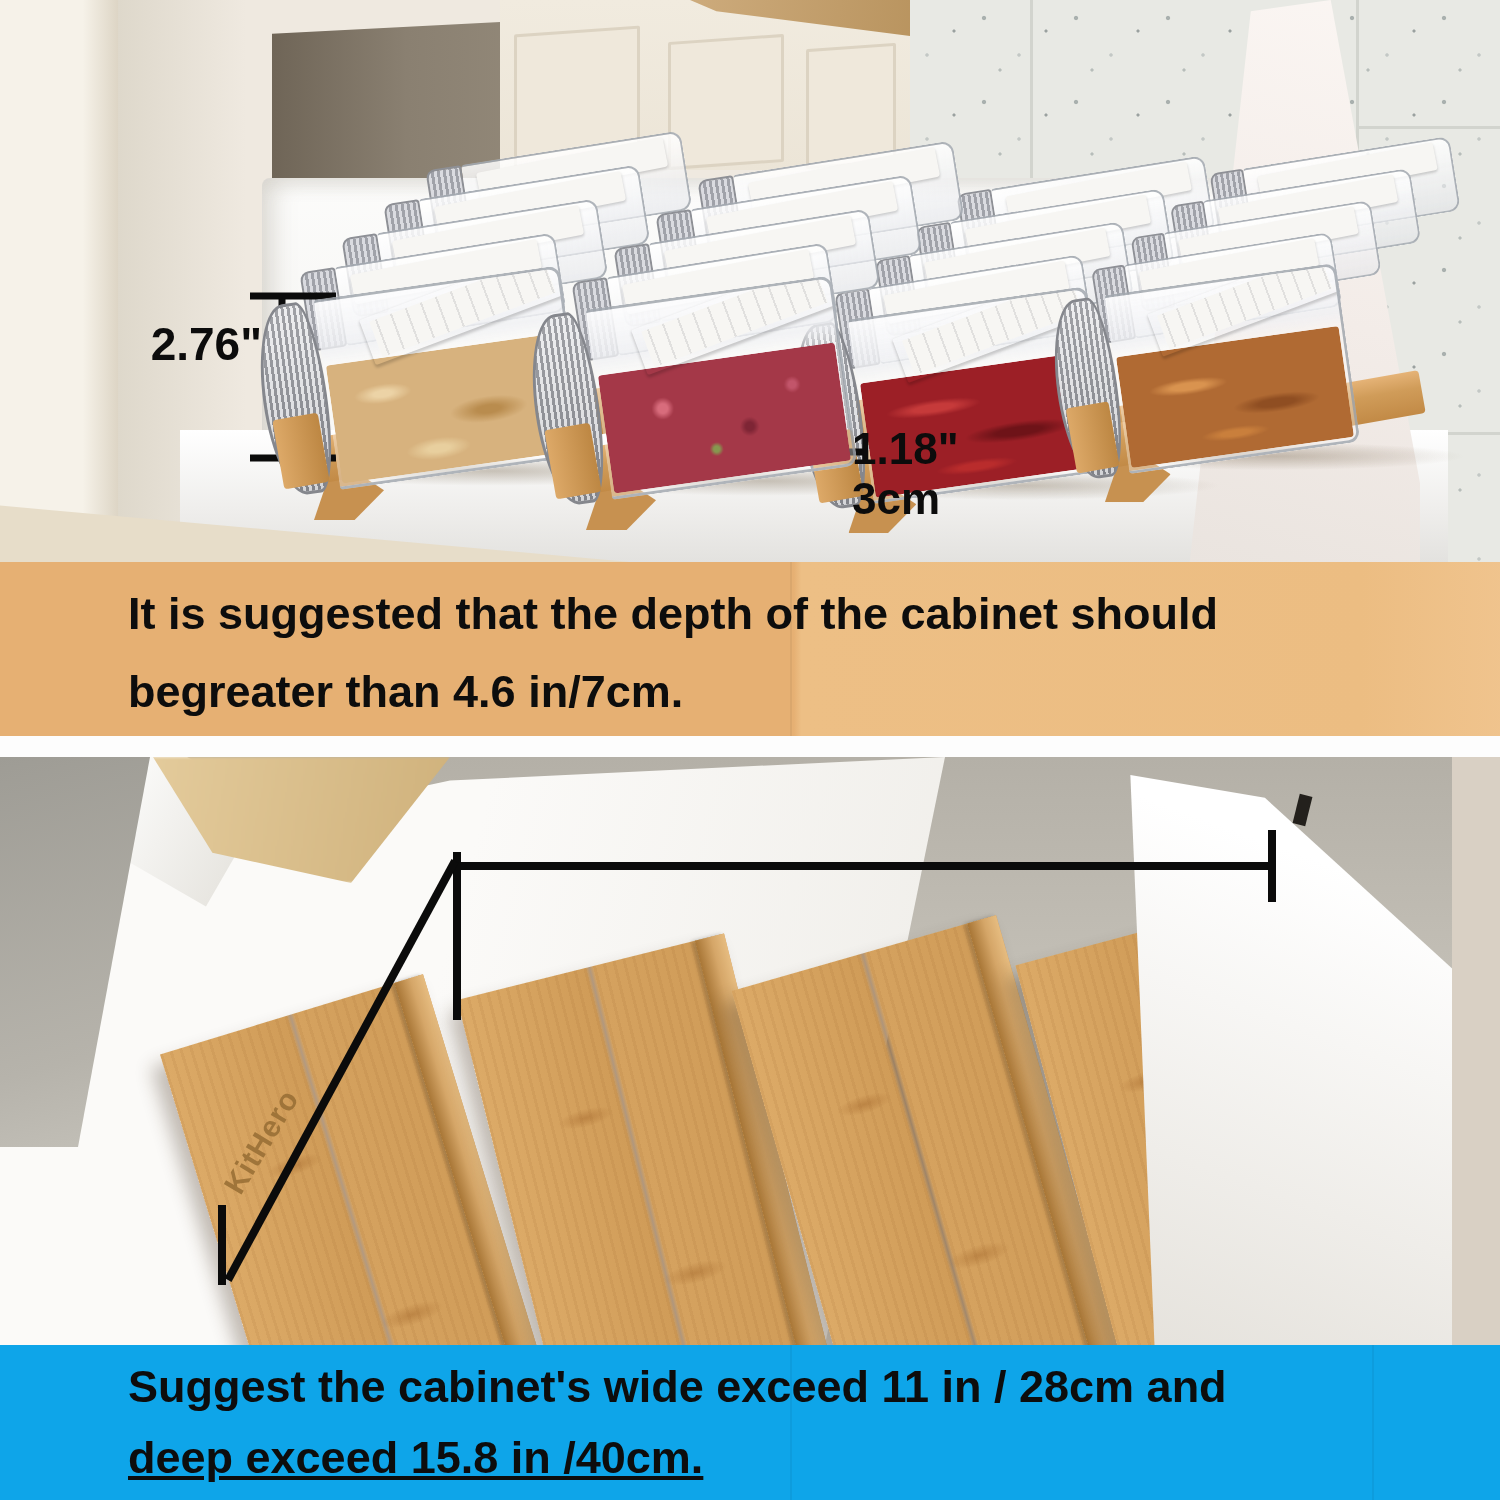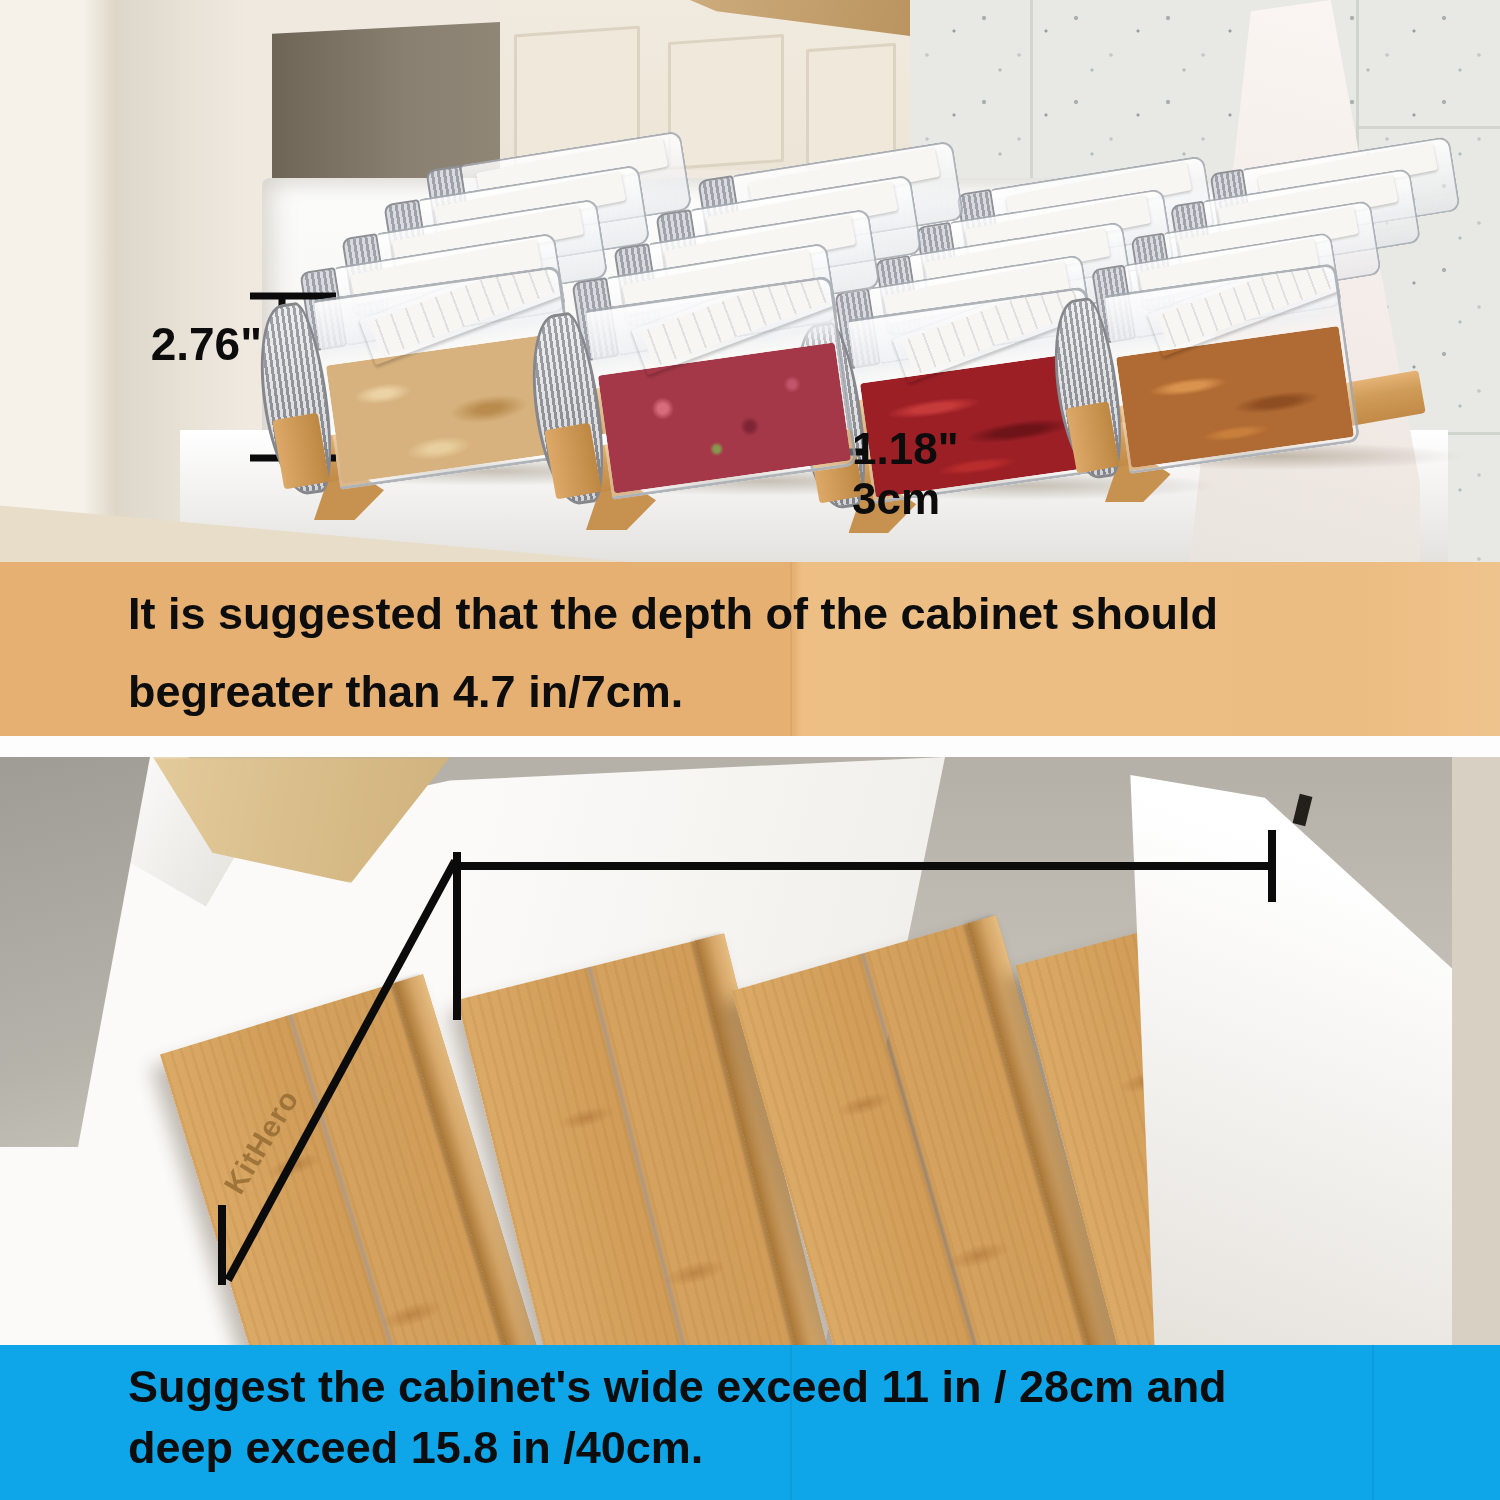--- a/index.html
+++ b/index.html
@@ -328,21 +328,21 @@
     </div>
     <div class="abs dimtext" style="left:852px;top:424px;font-size:44px;line-height:50px;">
       <div>1.18"</div>
       <div>3cm</div>
     </div>
   </div>
 
   <div class="abs banner1">
     <div class="abs banner-seam" style="left:790px;"></div>
     <div class="note-line" style="top:26px;">It is suggested that the depth of the cabinet should</div>
-    <div class="note-line" style="top:104px;">begreater than 4.7 in/7cm.</div>
+    <div class="note-line" style="top:104px;">begreater than 4.6 in/7cm.</div>
   </div>
 
   <div class="abs gap-strip"></div>
 
   <div class="abs photo-bottom">
     <div class="abs bp-back-wall"></div>
     <div class="abs bp-drawer-front"></div>
     <div class="abs bp-sliver"></div>
     <div class="abs bp-wall-left"></div>
     <div class="abs bp-wood-wedge"></div>
@@ -376,16 +376,16 @@
     <div class="abs dimtext" style="left:128px;top:186px;width:280px;text-align:center;font-size:46px;">
       <div>11"</div>
       <div>28cm</div>
     </div>
   </div>
 
   <div class="abs banner2">
     <div class="abs banner-seam" style="left:790px;"></div>
     <div class="abs banner-seam" style="left:1372px;"></div>
     <div class="note-line" style="top:16px;">Suggest the cabinet's wide exceed 11 in / 28cm and</div>
-    <div class="note-line" style="top:77px;">deep exceed 15.8 in /40cm.</div>
+    <div class="note-line" style="top:87px;text-decoration:underline;">deep exceed 15.8 in /40cm.</div>
   </div>
 
 </div>
 
 </body></html>

